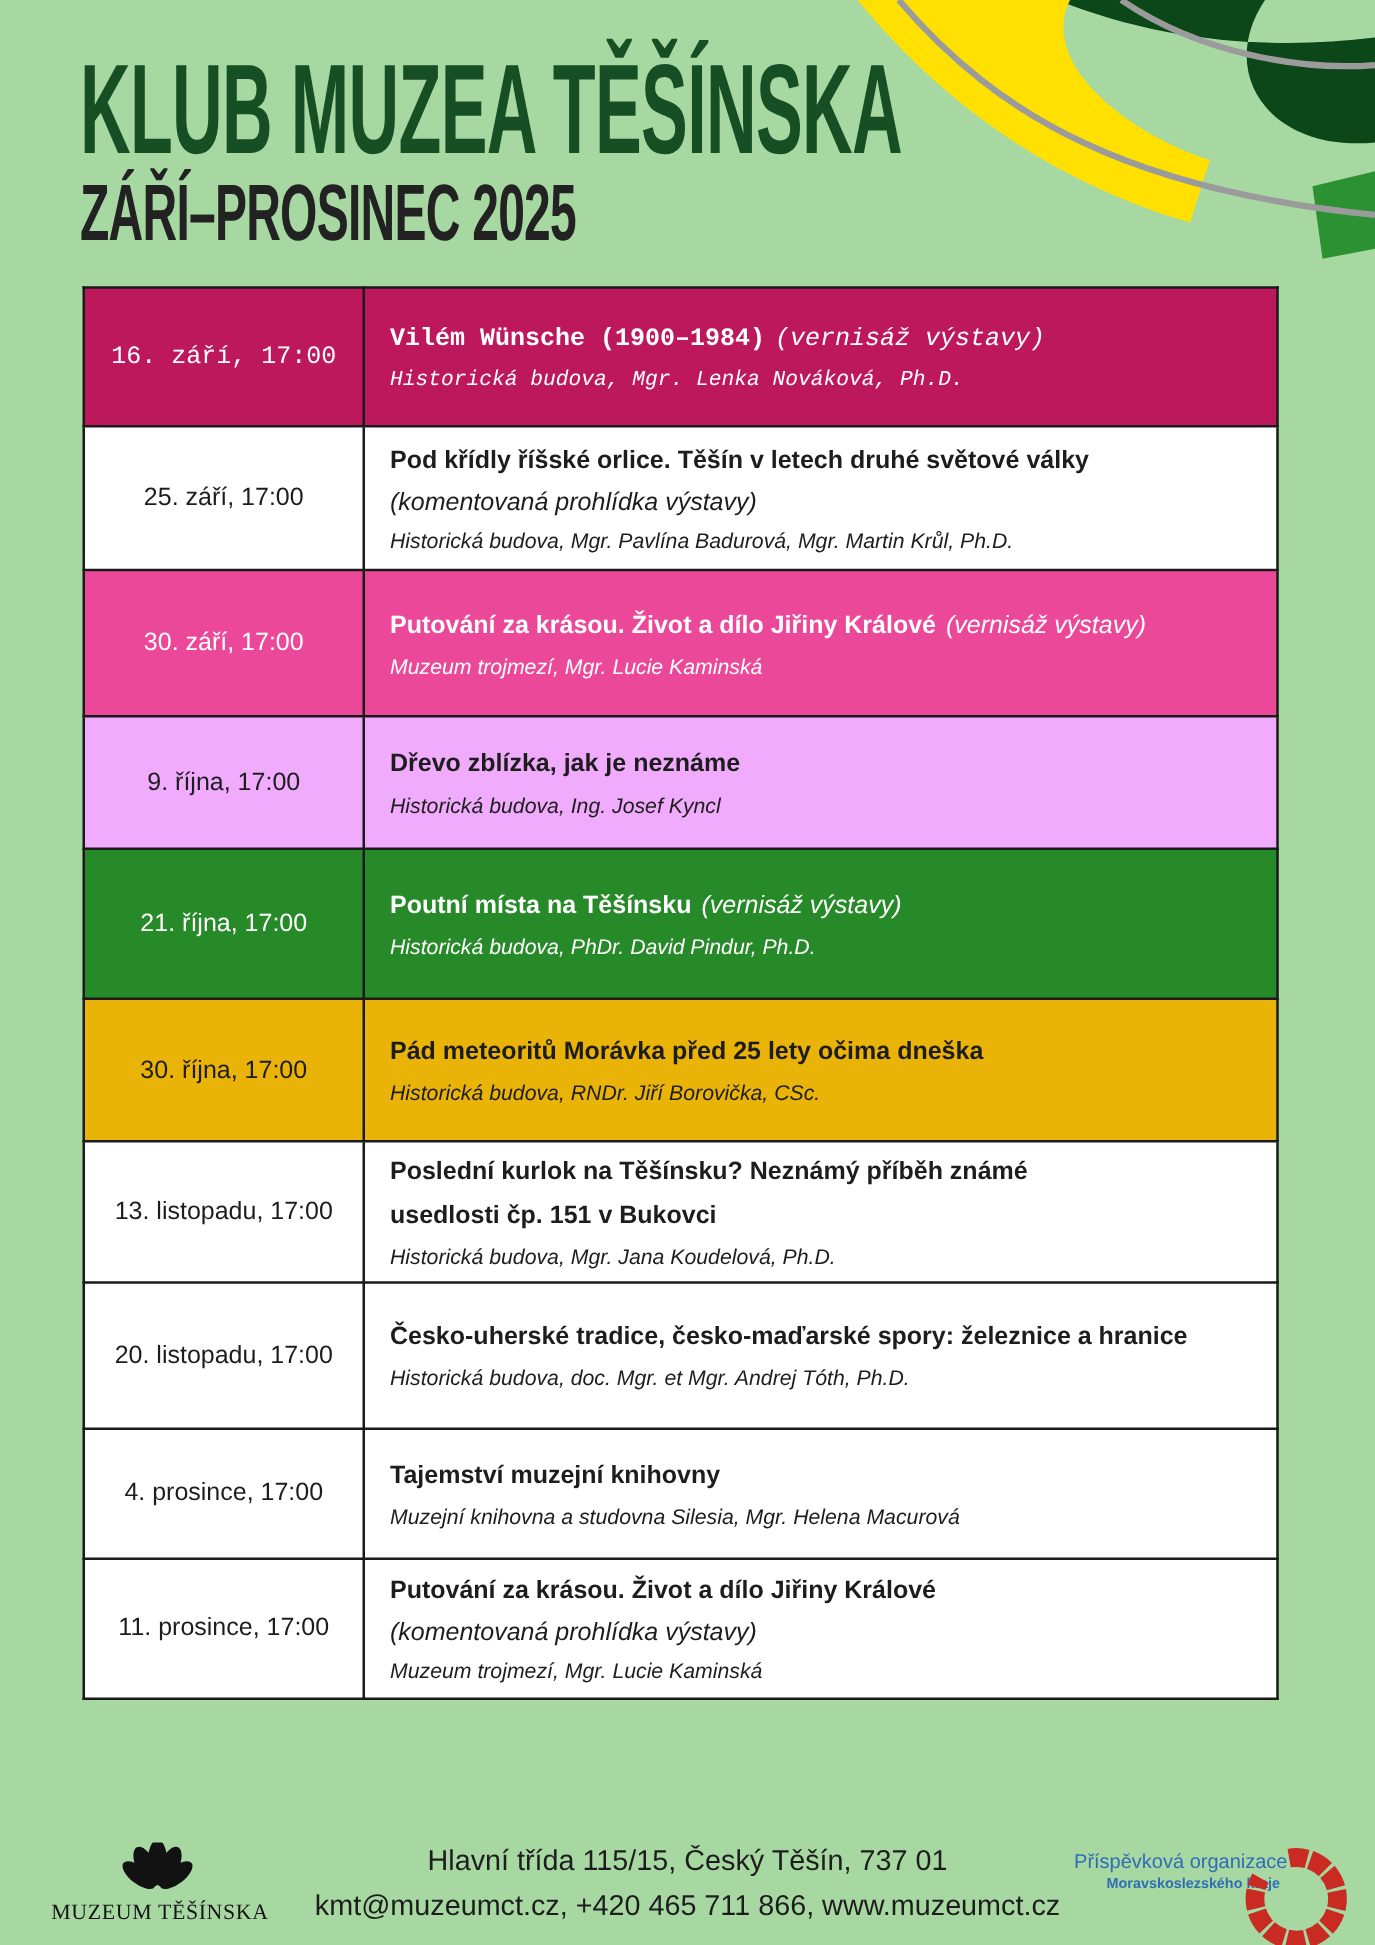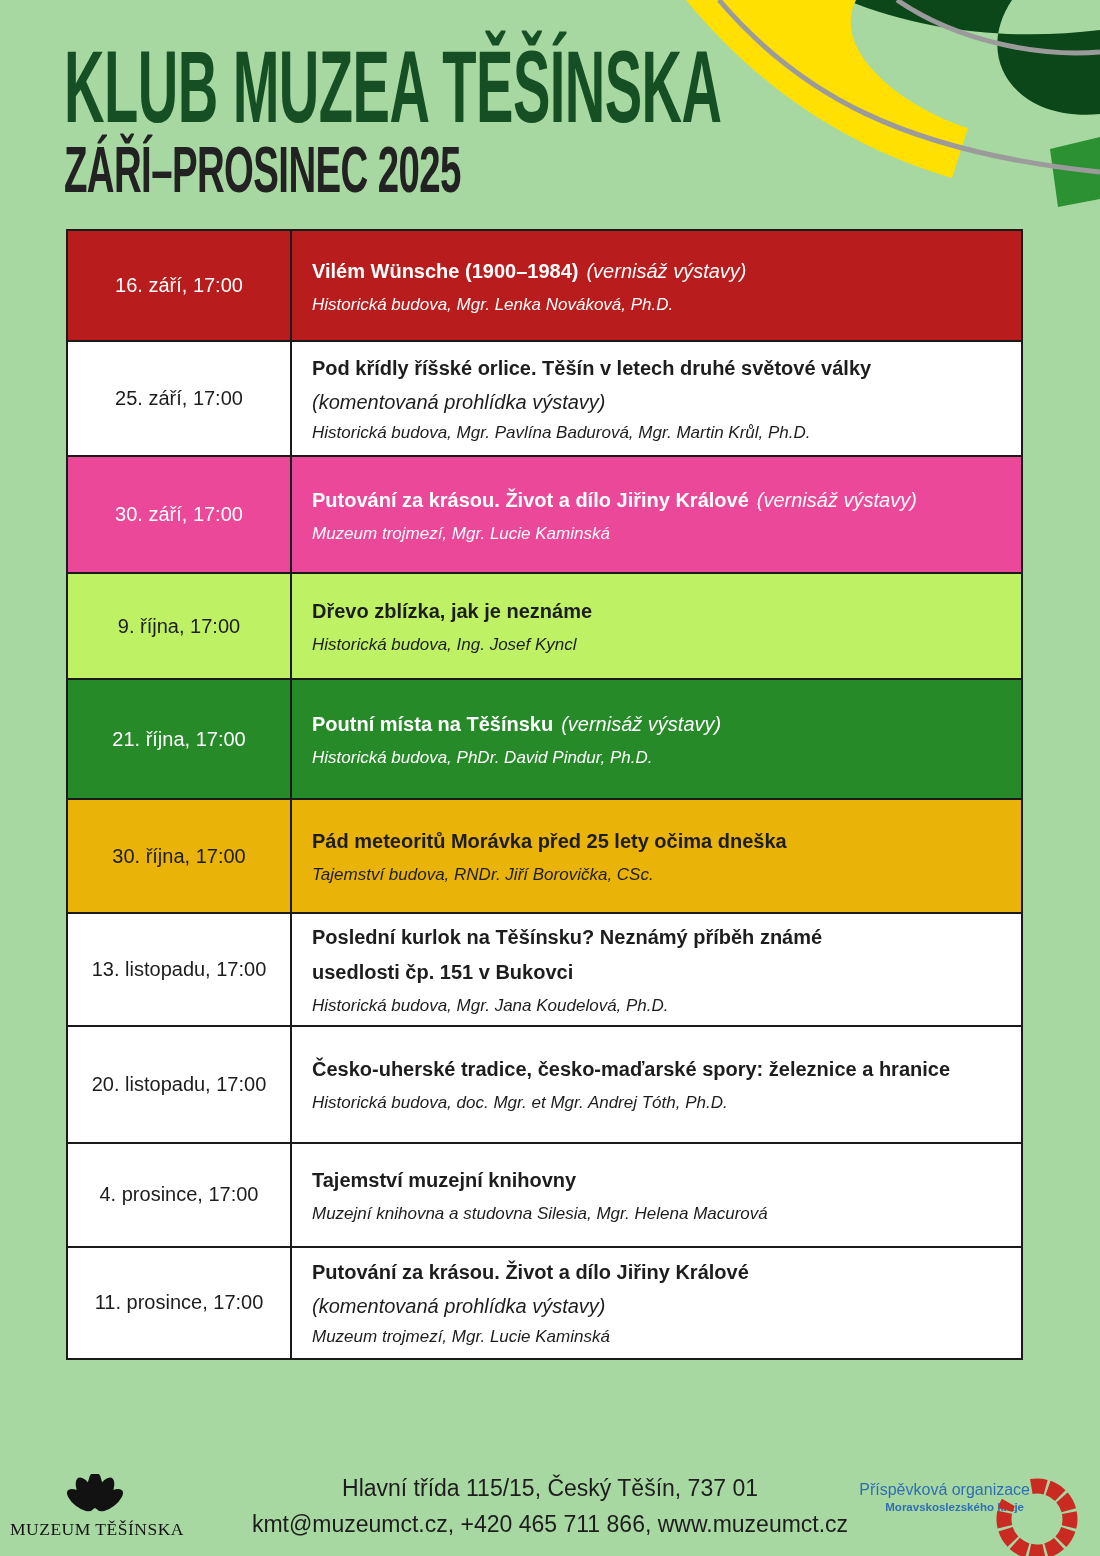--- a/index.html
+++ b/index.html
@@ -31,21 +31,21 @@
   tr:nth-child(3){height:117px;}  tr:nth-child(4){height:106px;}
   tr:nth-child(5){height:120px;}  tr:nth-child(6){height:114px;}
   tr:nth-child(7){height:103px;}  tr:nth-child(8){height:117px;}
   tr:nth-child(9){height:104px;}  tr:nth-child(10){height:112px;}
   tr:nth-child(11){height:96px;}
 
   
   .footer-center{position:absolute;left:0;right:0;top:1477px;text-align:center;color:#1d1d1d;}
   .footer-address{font-size:23px;line-height:1.0;}
   .footer-contact{font-size:23px;line-height:1.0;margin-top:13px;}
-  .museum-logo{position:absolute;left:10px;top:1474px;width:170px;text-align:center;}
+  .museum-logo{position:absolute;left:41px;top:1474px;width:170px;text-align:center;}
   .museum-flower{width:96px;height:44px;display:block;margin:0 auto;}
   .museum-logo-text{font-family:"Liberation Serif",serif;font-size:17.5px;letter-spacing:0.5px;
                     color:#141414;margin-top:1px;white-space:nowrap;}
   .org-line1{position:absolute;right:70px;top:1481px;font-size:16px;white-space:nowrap;}
   .org-line2{position:absolute;right:76px;top:1501px;font-size:11.5px;font-weight:bold;white-space:nowrap;}
   .region-ring{position:absolute;left:985px;top:1467px;width:104px;height:104px;}
 </style>
 </head>
 <body>
 
@@ -57,21 +57,21 @@
     <path d="M 1050,149 L 1100,137 L 1100,199 L 1058,207 Z" fill="#2b9132"></path>
     <path fill="none" stroke-width="5" d="M 897,0 C 958,42 1040,57 1100,52" stroke="#9b9b9b"></path>
     <path fill="none" stroke-width="5" d="M 719,0 C 800,95 905,152 1100,172" stroke="#9b9b9b"></path>
   </svg>
 
   <h1 class="hdr-title" id="hdr-title" style="color: rgb(23, 79, 36);">KLUB MUZEA TĚŠÍNSKA</h1>
   <h2 class="hdr-sub" id="hdr-sub" style="color: rgb(34, 34, 34);">ZÁŘÍ–PROSINEC 2025</h2>
 
   <table class="schedule">
     <tbody id="schedule-body">
-    <tr class="event-row light" style="background: #b91c1c;">
+    <tr class="event-row light" style="background: #be185d; font-family: Liberation Mono, monospace;">
       <td class="date-cell">16. září, 17:00</td>
       <td class="content-cell">
         <div class="title-line">
           <span class="event-title">Vilém Wünsche (1900–1984)</span><span class="event-suffix">(vernisáž výstavy)</span>
         </div>
 
         <div class="event-location">Historická budova, Mgr. Lenka Nováková, Ph.D.</div>
       </td>
     </tr>
 
@@ -90,21 +90,21 @@
       <td class="date-cell">30. září, 17:00</td>
       <td class="content-cell">
         <div class="title-line">
           <span class="event-title">Putování za krásou. Život a dílo Jiřiny Králové</span><span class="event-suffix">(vernisáž výstavy)</span>
         </div>
 
         <div class="event-location">Muzeum trojmezí, Mgr. Lucie Kaminská</div>
       </td>
     </tr>
 
-    <tr class="event-row" style="background: #bef264;">
+    <tr class="event-row" style="background: #f0abfc;">
       <td class="date-cell">9. října, 17:00</td>
       <td class="content-cell">
         <div class="title-line">
           <span class="event-title">Dřevo zblízka, jak je neznáme</span>
         </div>
 
         <div class="event-location">Historická budova, Ing. Josef Kyncl</div>
       </td>
     </tr>
 
@@ -119,21 +119,21 @@
       </td>
     </tr>
 
     <tr class="event-row" style="background: #eab308;">
       <td class="date-cell">30. října, 17:00</td>
       <td class="content-cell">
         <div class="title-line">
           <span class="event-title">Pád meteoritů Morávka před 25 lety očima dneška</span>
         </div>
 
-        <div class="event-location">Tajemství budova, RNDr. Jiří Borovička, CSc.</div>
+        <div class="event-location">Historická budova, RNDr. Jiří Borovička, CSc.</div>
       </td>
     </tr>
 
 
     <tr class="event-row" style="background: rgb(255, 255, 255);">
       <td class="date-cell">13. listopadu, 17:00</td>
       <td class="content-cell">
         <div class="title-line">
           <span class="event-title">Poslední kurlok na Těšínsku? Neznámý příběh známé
 usedlosti čp. 151 v Bukovci</span>

